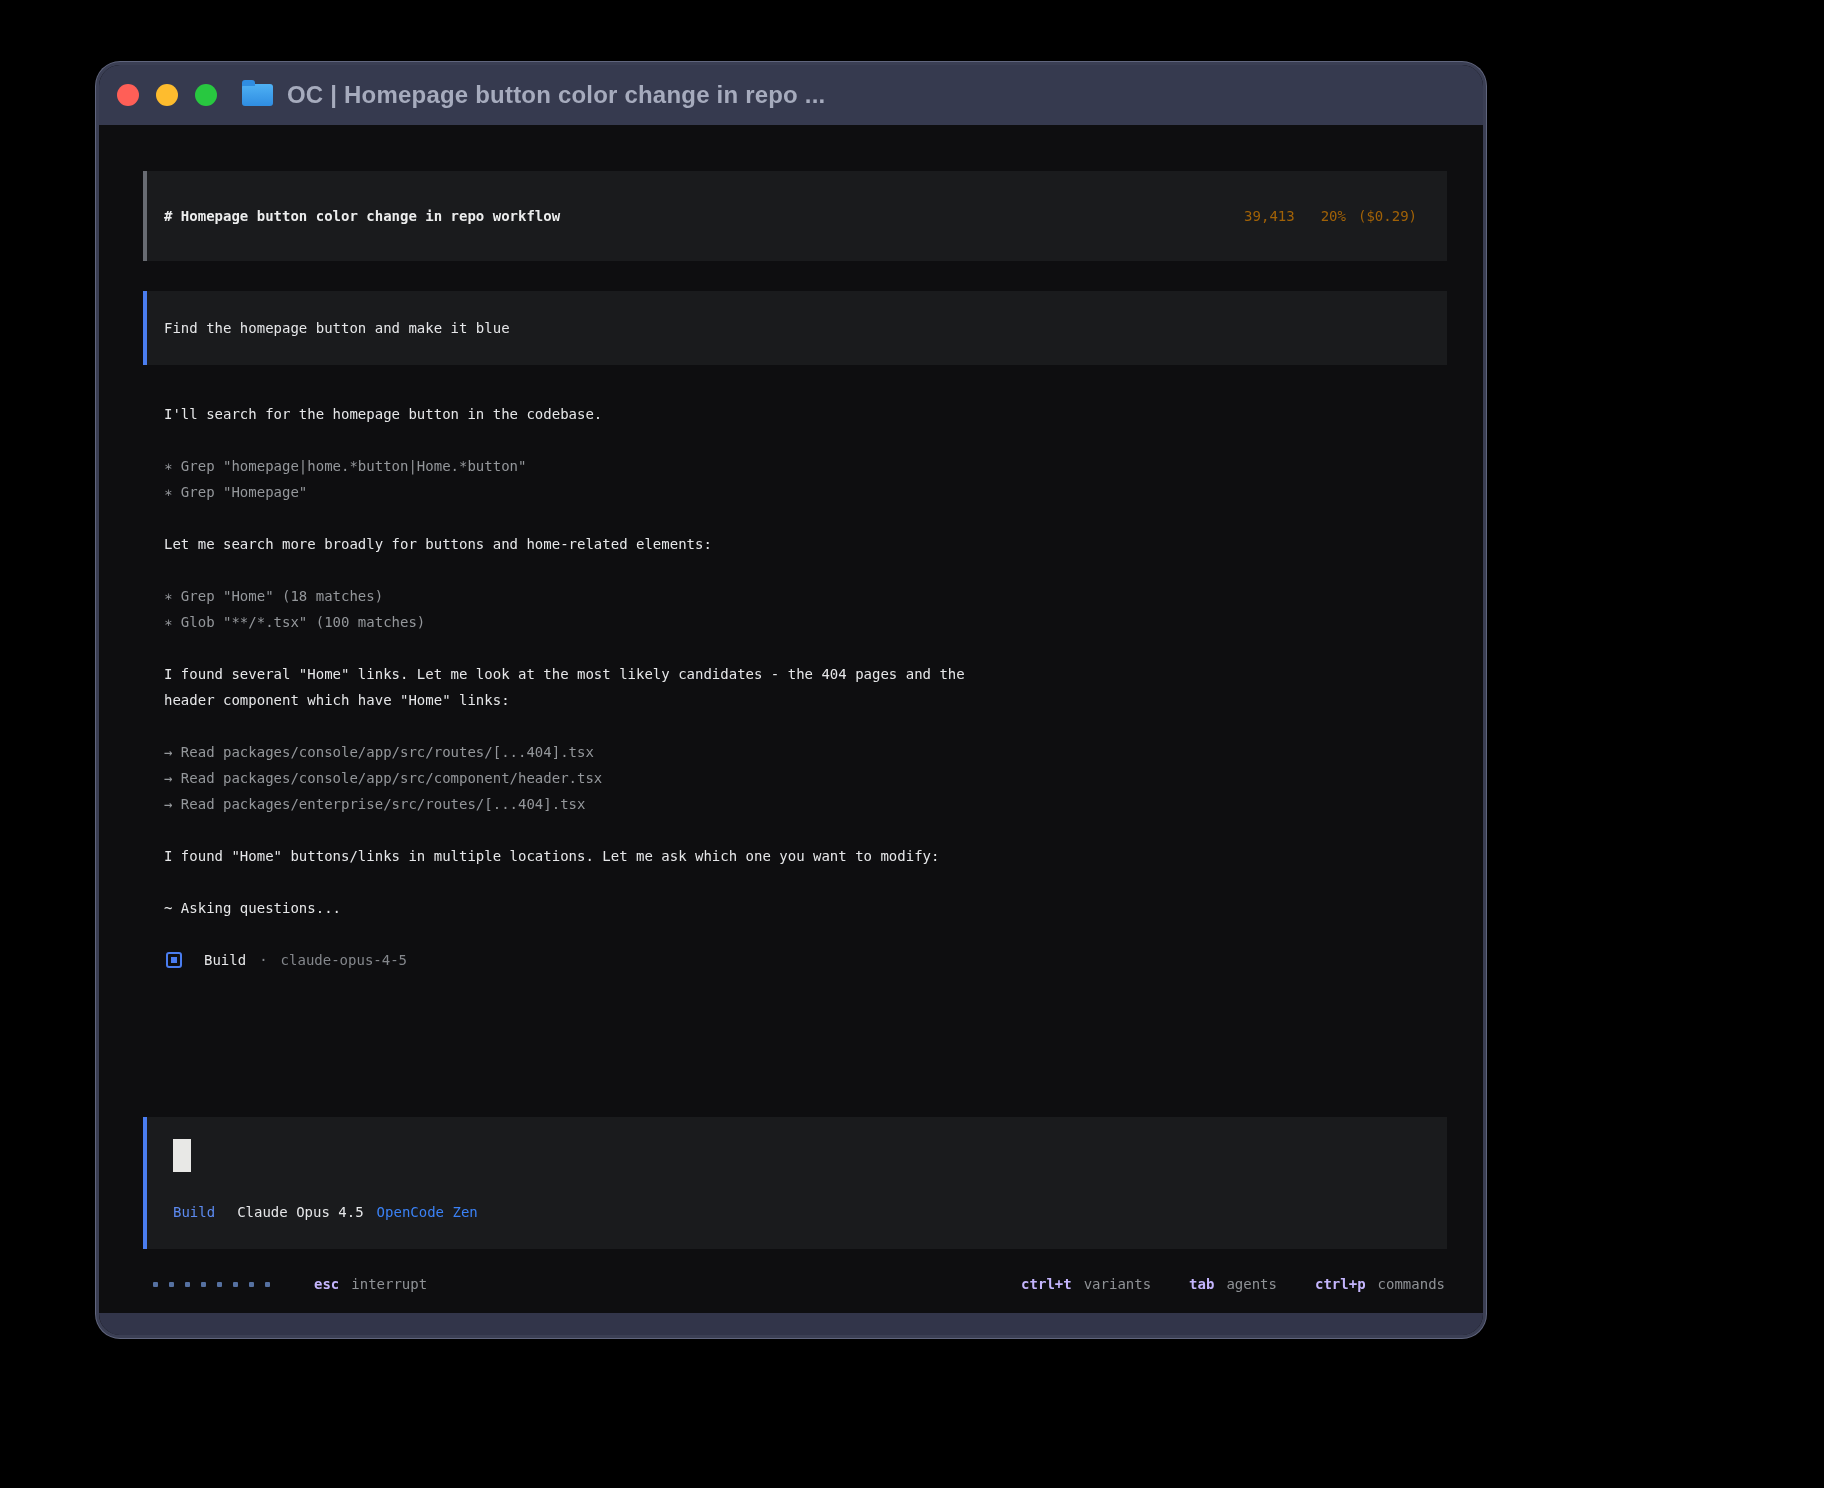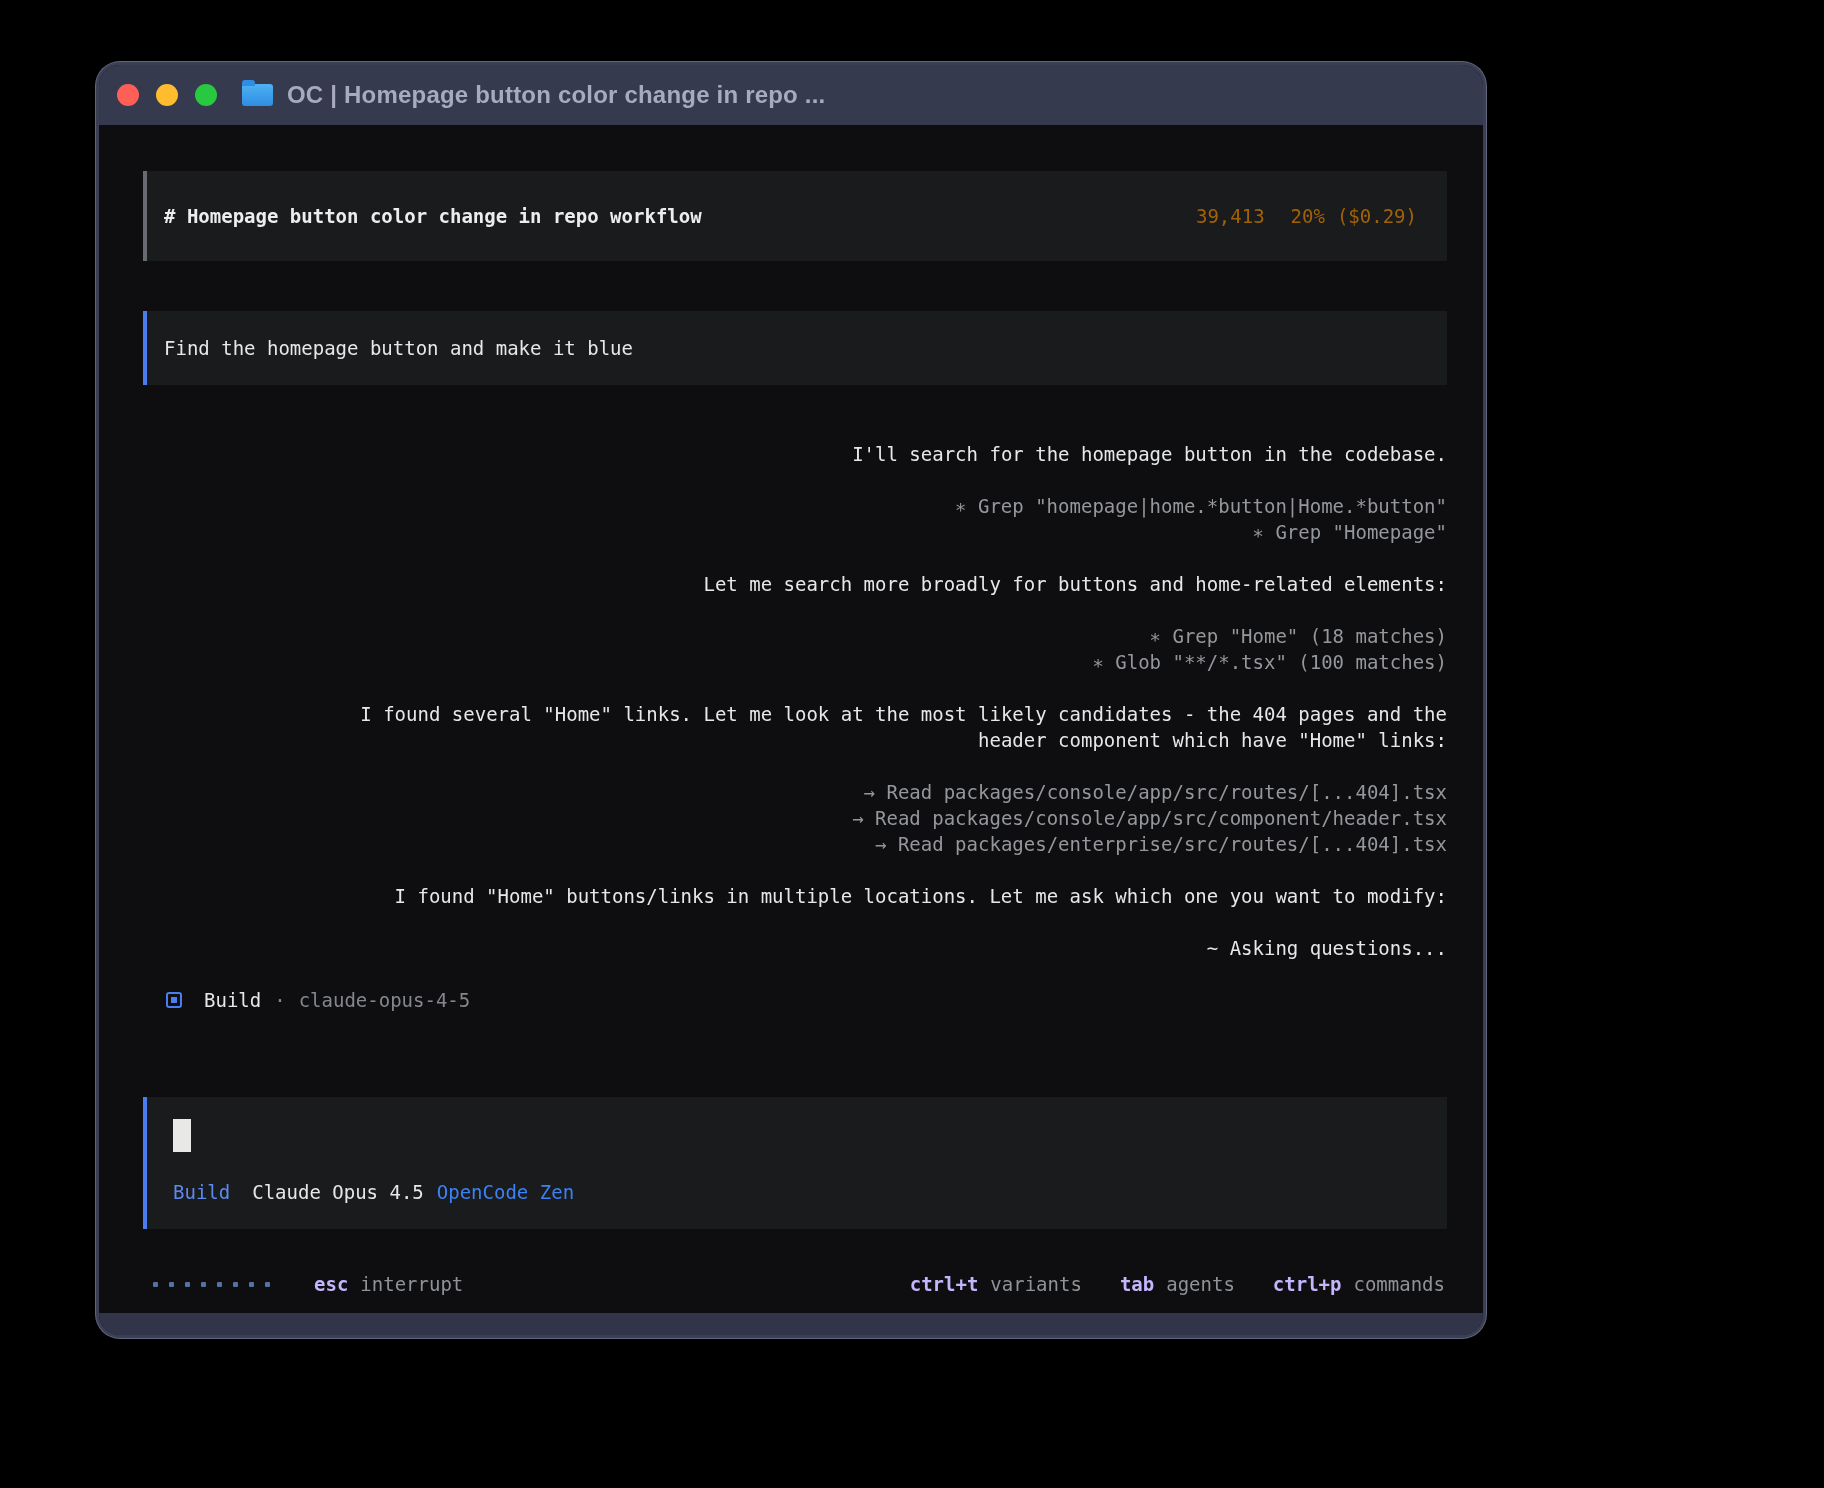--- a/index.html
+++ b/index.html
@@ -33,38 +33,38 @@
   }
   .window-title {
     margin-left:14px; font-family:"Liberation Sans", sans-serif;
     font-weight:bold; font-size:24px; color:#a6abbd; letter-spacing:.2px;
   }
 
   
   .terminal {
     flex:1 1 auto; display:flex; flex-direction:column;
     padding:46px 36px 16px 44px;
-    font-size:19px; line-height:26px; color:#e6e7e9;gap:20px;
+    font-size:14px; line-height:26px; color:#e6e7e9;
   }
   .block { background:#1a1b1d; border-left:4px solid #686b72; }
   .block.blue { border-left-color:#4a7df0; }
 
   .session-header {
     height:90px; display:flex; align-items:center; padding:0 30px 0 17px;
   }
   .session-title { font-weight:bold; color:#eceded; }
   .session-stats { margin-left:auto; color:#a16207; display:flex; }
   .stat-tokens { margin-right:26px; }
   .stat-pct { margin-right:12px; }
 
   .user-block {
     margin-top:30px; padding:24px 30px 24px 17px; color:#e6e7e9;
   }
 
-  .transcript { margin-top:36px; padding-left:21px; display:flex; flex-direction:column; gap:26px;text-align:right; }
+  .transcript { margin-top:36px; padding-left:21px; display:flex; flex-direction:column; gap:26px; }
   .line { white-space:pre; }
   .line.text { color:#e6e7e9; }
   .line.tool { color:#94979b; }
 
   .build-line { display:flex; align-items:center; }
   .build-icon {
     width:16px; height:16px; border:2px solid #4a7df0; border-radius:3px;
     display:inline-flex; align-items:center; justify-content:center; margin:0 22px 0 2px;
   }
   .build-icon .inner { width:6px; height:6px; background:#4a7df0; }

